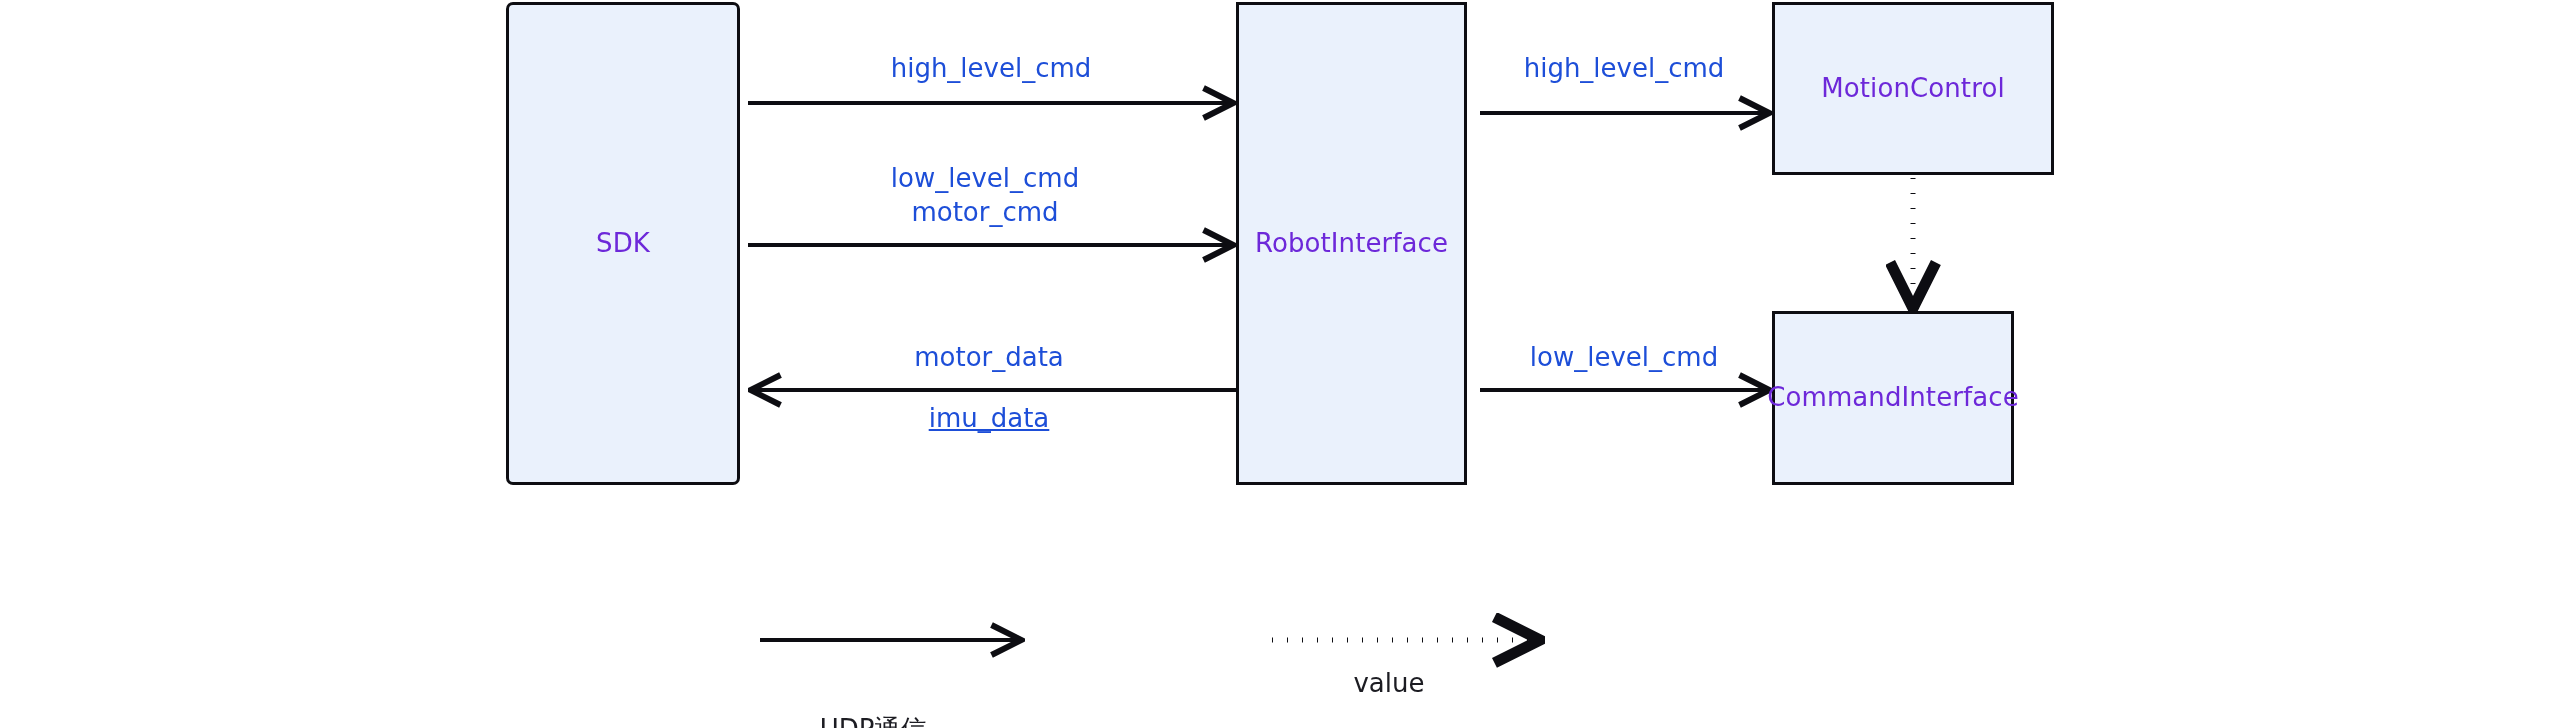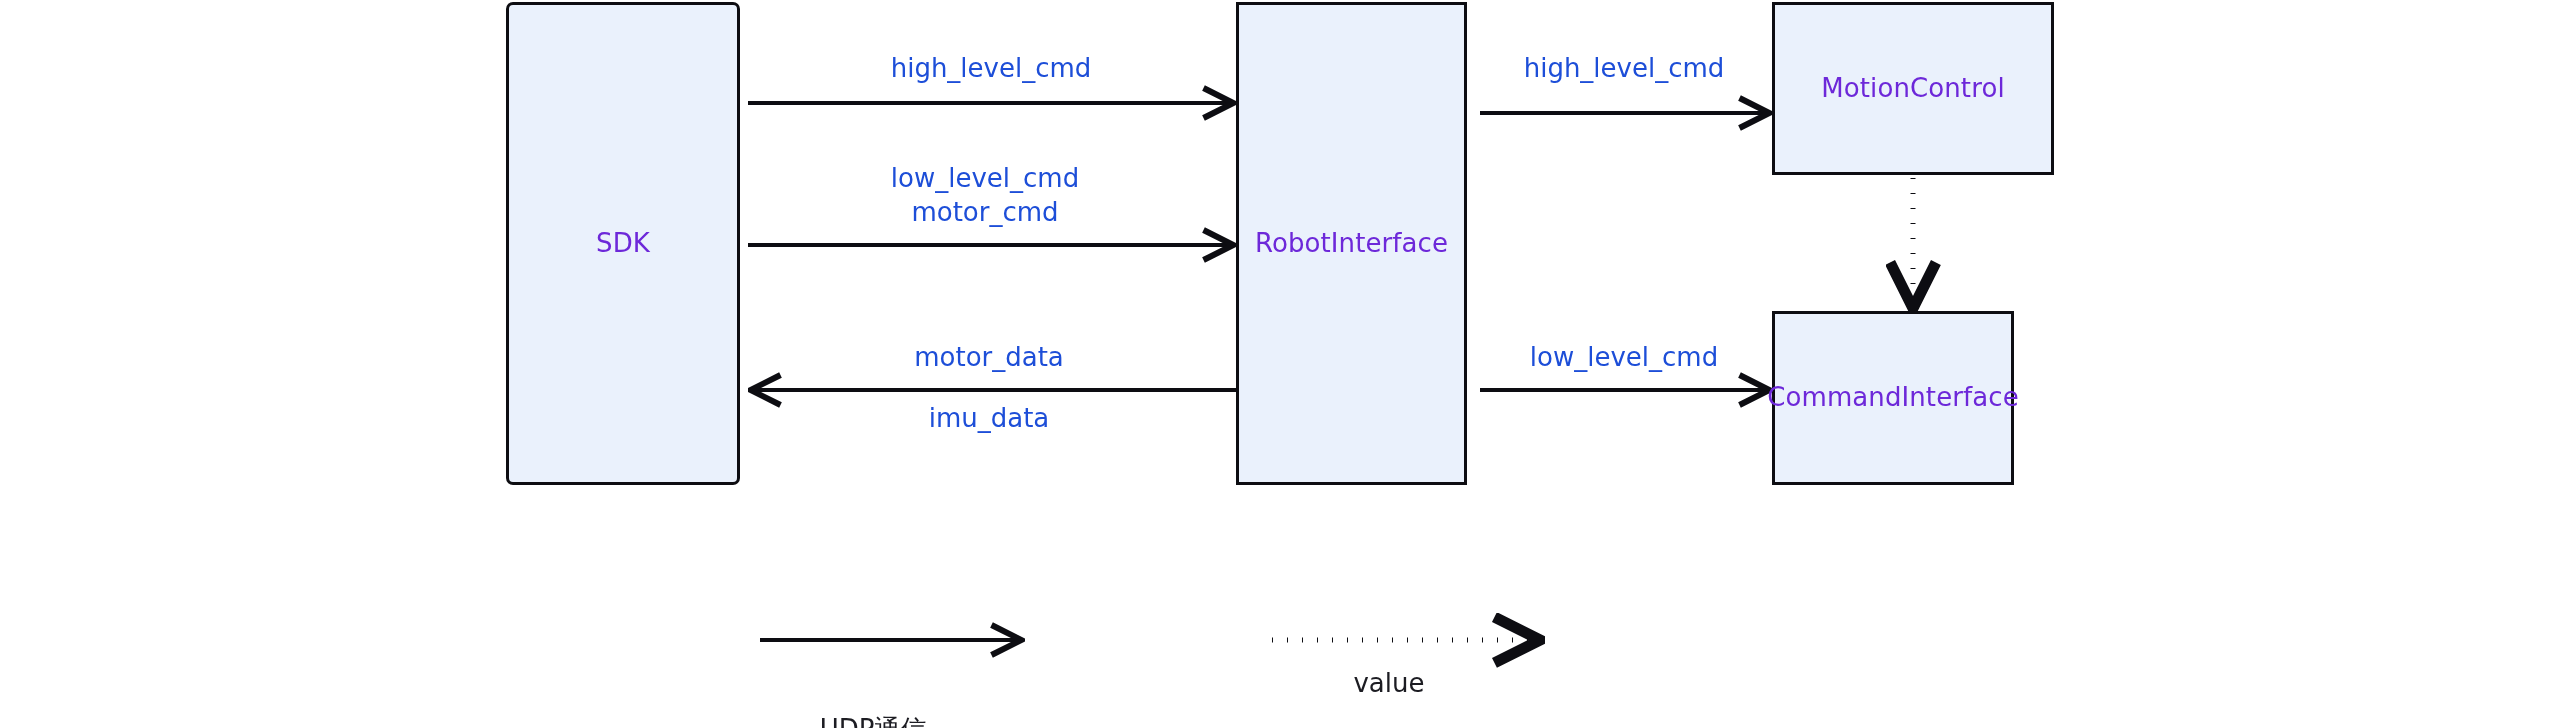--- a/index.html
+++ b/index.html
@@ -123,21 +123,21 @@
 
   <div class="edge-label two-line" style="left:985px; top:161px;">
     <div>low_level_cmd</div>
     <div>motor_cmd</div>
   </div>
 
   <div class="edge-label" style="left:989px; top:341px;">
     <div>motor_data</div>
   </div>
 
-  <div class="edge-label" style="left:989px; top:402px;">
+  <div class="edge-label" style="left:989px; top:402px;text-decoration:underline;">
     <div>imu_data</div>
   </div>
 
   <div class="edge-label" style="left:1624px; top:52px;">
     <div>high_level_cmd</div>
   </div>
 
   <div class="edge-label" style="left:1624px; top:341px;">
     <div>low_level_cmd</div>
   </div>

